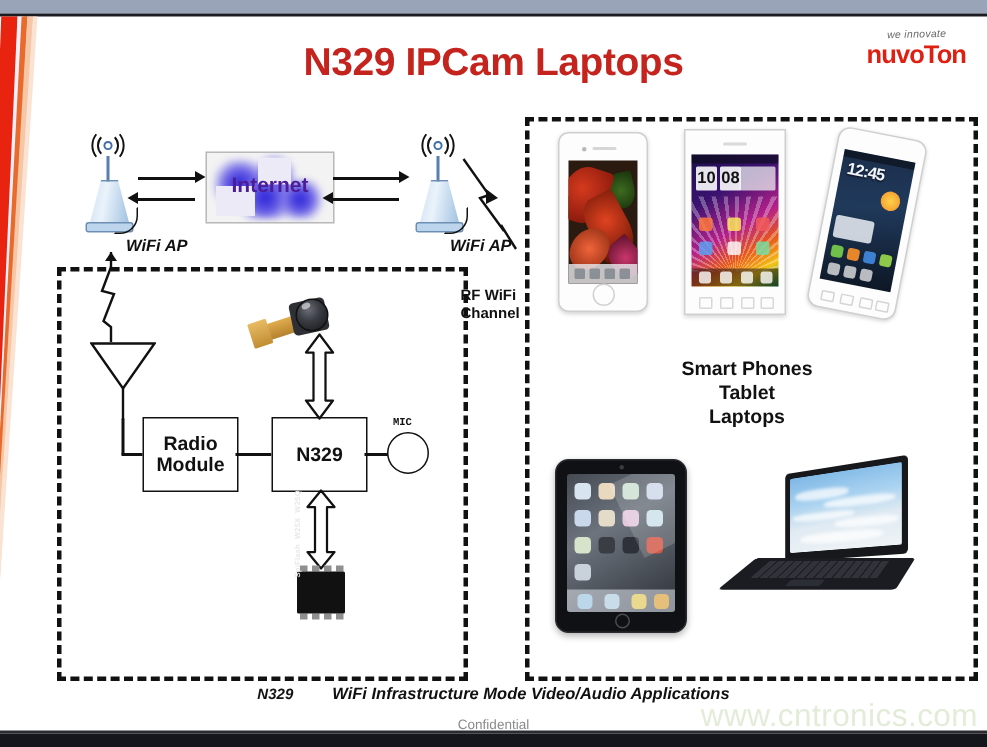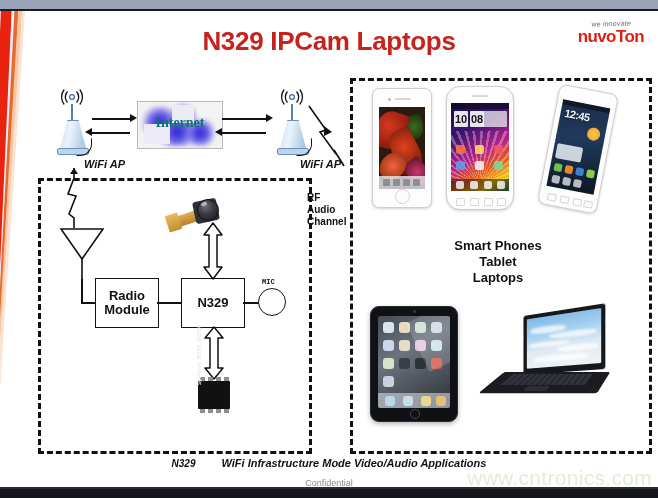--- a/index.html
+++ b/index.html
@@ -59,21 +59,21 @@
     border:1px solid #b9b9b9;background:#f3f3f3;overflow:hidden;}
   #internet .blob{position:absolute;background:radial-gradient(circle at 50% 50%,#2a21d8 0%,#6b62e6 38%,rgba(180,178,245,0) 72%);filter:blur(2px);}
   #internet .b1{left:2px;top:4px;width:40px;height:34px;}
   #internet .b2{left:30px;top:2px;width:30px;height:26px;}
   #internet .b3{left:16px;top:16px;width:46px;height:28px;}
   #internet .b4{left:44px;top:18px;width:36px;height:26px;}
   #internet .sq{position:absolute;background:#eceaf6;}
   #internet .s1{left:34px;top:3px;width:22px;height:18px;}
   #internet .s2{left:6px;top:22px;width:26px;height:20px;}
   #internet .txt{position:absolute;left:0;top:13px;width:84px;text-align:center;
-    font-family:Liberation Serif, serif;font-size:14px;font-weight:bold;color:#0f766e;}
+    font-family:Liberation Sans, sans-serif;font-size:14px;font-weight:bold;color:#4c1d95;}
 
   
   .hline{position:absolute;height:1.6px;background:#111;}
   .arrowhead{position:absolute;width:0;height:0;border-top:4px solid transparent;border-bottom:4px solid transparent;}
   .ah-r{border-left:7px solid #111;}
   .ah-l{border-right:7px solid #111;}
 
   
   .bolt{position:absolute;}
 
@@ -133,21 +133,21 @@
   #phone1 .f3{position:absolute;left:2px;top:44px;width:24px;height:30px;background:radial-gradient(circle at 50% 50%,#f0643a,#8a2a10);border-radius:50%;transform:rotate(40deg);}
   #phone1 .f4{position:absolute;left:26px;top:8px;width:18px;height:24px;background:radial-gradient(circle at 50% 50%,#3e6b1f,#16300b);border-radius:50% 6% 50% 6%;transform:rotate(-12deg);}
   #phone1 .f5{position:absolute;left:-2px;top:18px;width:16px;height:22px;background:radial-gradient(circle at 50% 50%,#4d7a22,#1a360c);border-radius:50%;transform:rotate(28deg);}
   #phone1 .f6{position:absolute;left:28px;top:52px;width:20px;height:26px;background:radial-gradient(circle at 50% 50%,#c9366d,#5b1029);border-radius:50% 8% 50% 8%;transform:rotate(-40deg);}
   #phone1 .dock{position:absolute;left:0;bottom:0;width:46px;height:13px;background:rgba(230,232,236,.82);}
   #phone1 .dock span{position:absolute;top:3px;width:7px;height:7px;background:#8b8f96;border-radius:1px;}
   #phone1 .spk{position:absolute;left:22px;top:9px;width:16px;height:2px;background:#d6d6d6;border-radius:1px;}
   #phone1 .cam{position:absolute;left:15px;top:9px;width:3px;height:3px;background:#b9b9b9;border-radius:50%;}
   #phone1 .home{position:absolute;left:22px;bottom:3px;width:13px;height:13px;border:1px solid #d2d2d2;border-radius:50%;}
 
-  #phone2{left:446px;top:86px;width:66px;height:122px;border-radius:14px;}
+  #phone2{left:456px;top:86px;width:66px;height:122px;border-radius:0;}
   #phone2 .scr{position:absolute;left:4px;top:16px;width:58px;height:88px;overflow:hidden;
     background:linear-gradient(150deg,#1a0f4a 0%,#3b1370 30%,#b4208a 55%,#e85a18 72%,#f3c412 86%,#1a7a3a 100%);}
   #phone2 .sbar{position:absolute;left:0;top:0;width:58px;height:6px;background:rgba(12,12,22,.6);}
   #phone2 .clk{position:absolute;left:3px;top:8px;display:flex;gap:2px;}
   #phone2 .clk b{display:block;width:14px;height:16px;background:rgba(252,252,252,.9);color:#111;
     font-size:11px;font-weight:bold;line-height:16px;text-align:center;border-radius:1px;}
   #phone2 .wid{position:absolute;right:2px;top:8px;width:24px;height:16px;background:rgba(245,245,245,.72);border-radius:1px;}
   #phone2 .rays{position:absolute;left:-10px;top:28px;width:78px;height:50px;
     background:repeating-conic-gradient(from 200deg at 50% 110%,rgba(255,255,255,.30) 0deg 3deg,rgba(255,255,255,0) 3deg 8deg);}
   #phone2 .ic{position:absolute;width:9px;height:9px;border-radius:2px;background:rgba(255,255,255,.75);}
@@ -285,21 +285,21 @@
   <div class="hline" style="left:222px;top:132px;width:44px;"></div>
   <div class="arrowhead ah-l" style="left:215px;top:128px;"></div>
 
   <div class="bolt" style="left:306px;top:104px;">
     <svg width="42" height="70" viewBox="0 0 42 70">
       <path d="M3 2 L20 26 L14 28 L30 50" fill="none" stroke="#111" stroke-width="1.6"></path>
       <path d="M18 22 L26 28 L18 32 Z" fill="#111"></path>
       <path d="M28 46 L38 62" fill="none" stroke="#111" stroke-width="1.6"></path>
     </svg>
   </div>
-  <div id="rf-label">RF Audio Channel</div>
+  <div id="rf-label">RF WiFi Channel</div>
 
   <div class="dash" id="box-device"></div>
 
   <div class="bolt" style="left:60px;top:166px;">
     <svg width="28" height="66" viewBox="0 0 28 66">
       <path d="M14 2 L14 12" fill="none" stroke="#111" stroke-width="1.6"></path>
       <path d="M10 8 L14 2 L18 8 Z" fill="#111"></path>
       <path d="M14 12 L8 28 L16 30 L9 48 L14 52 L14 62" fill="none" stroke="#111" stroke-width="1.6"></path>
     </svg>
   </div>

